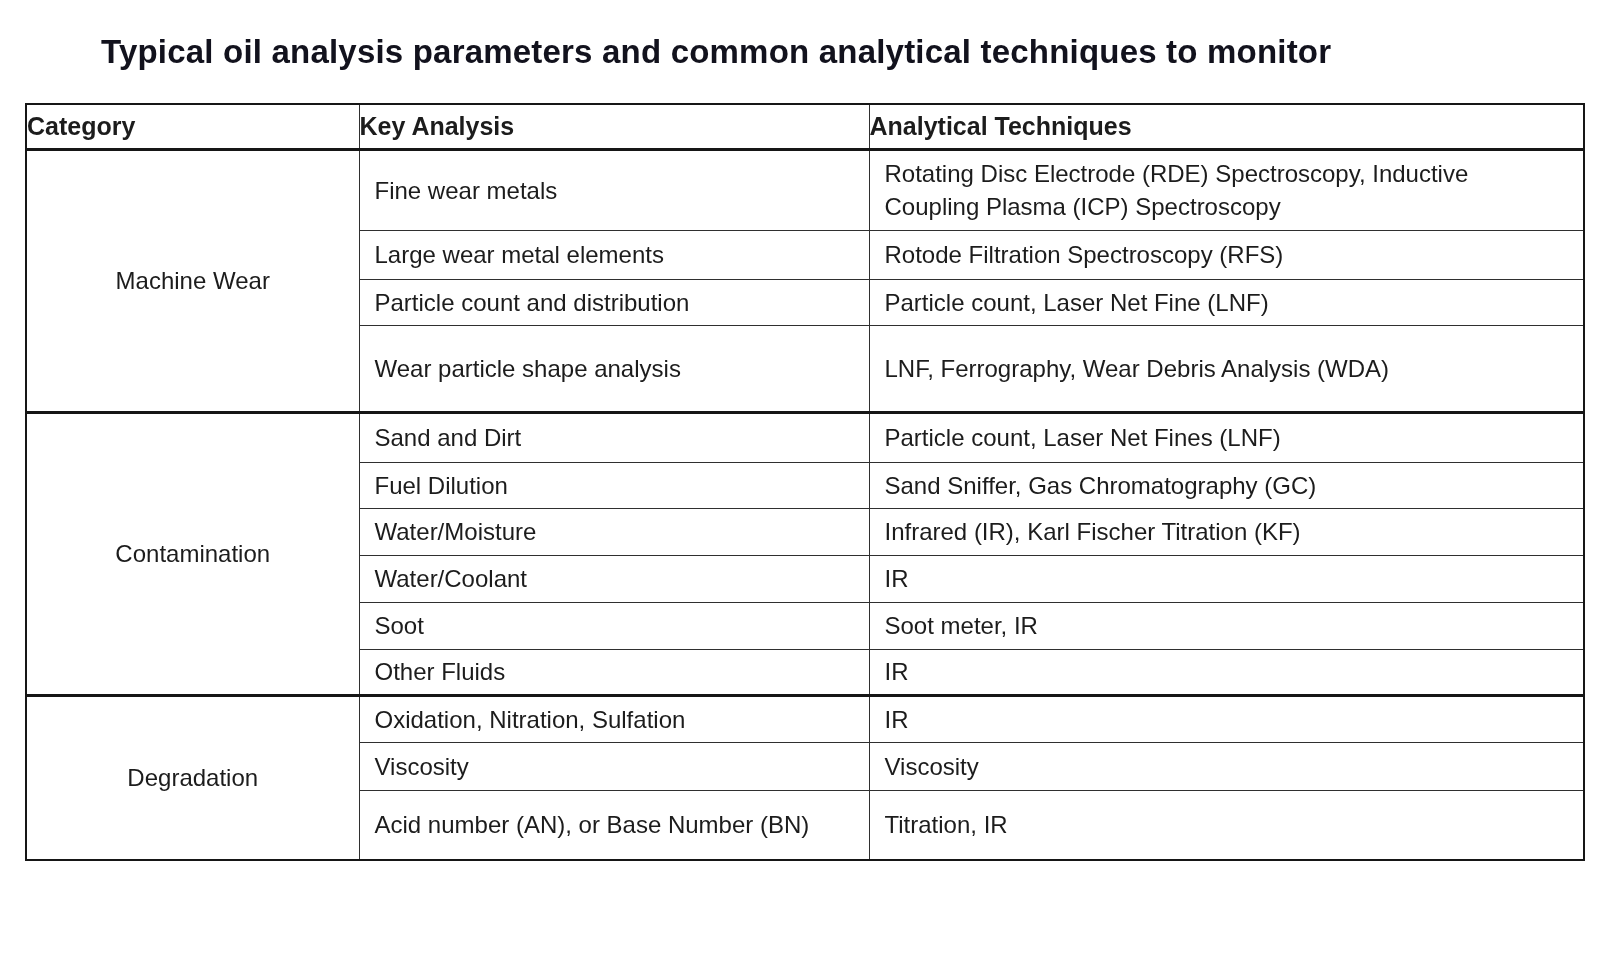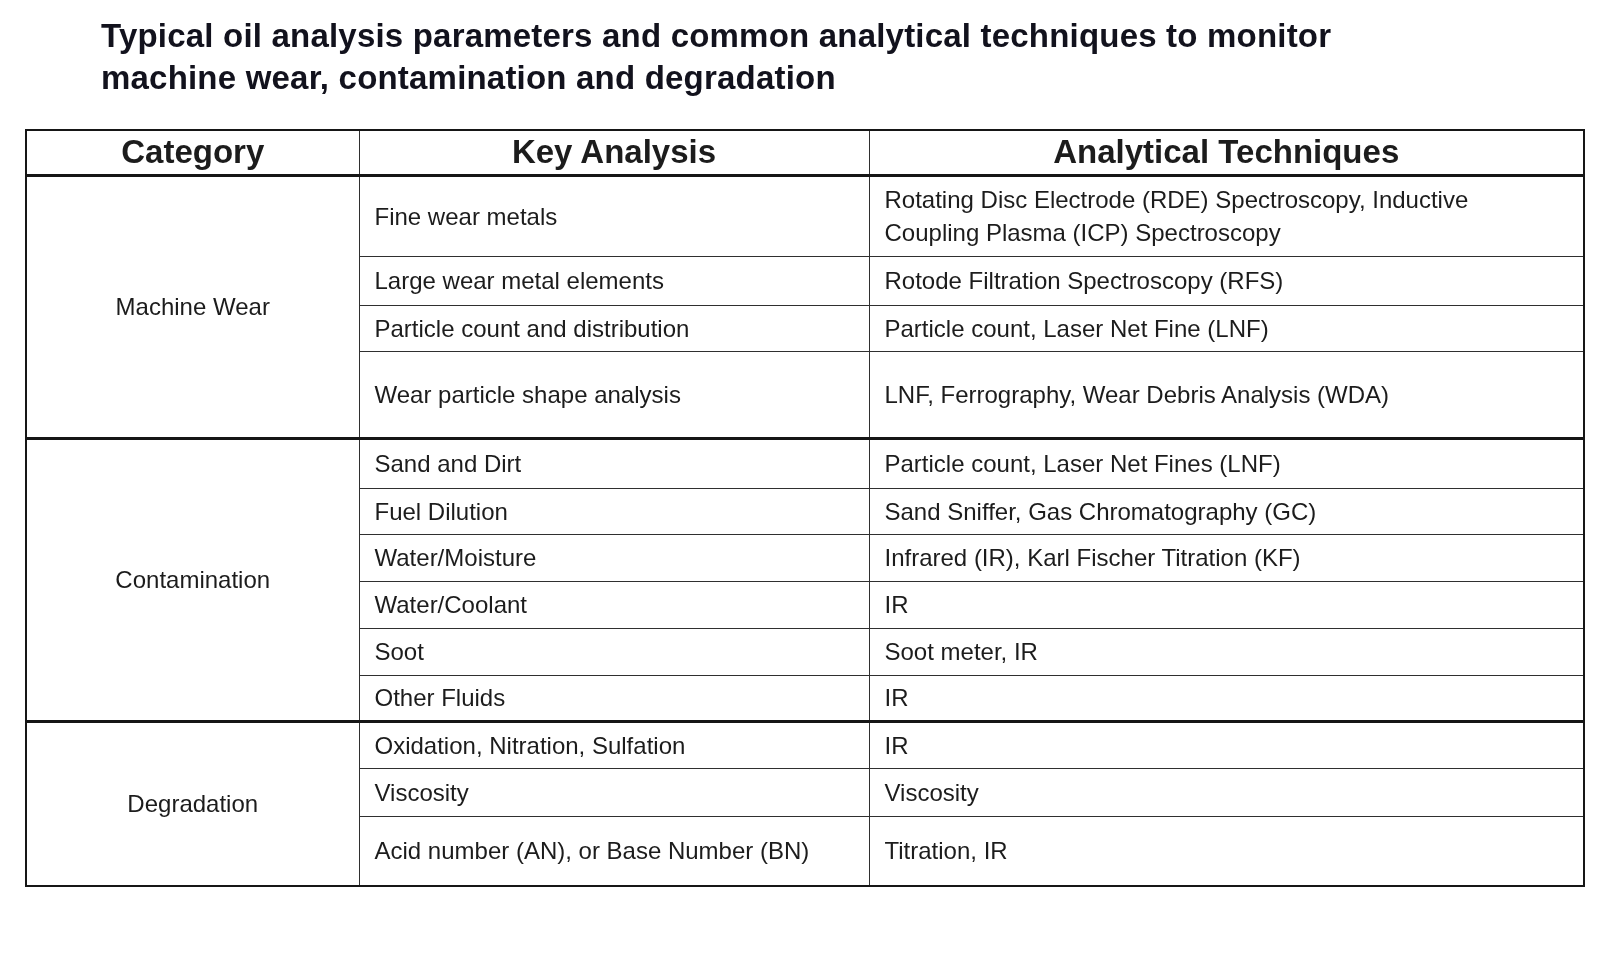--- a/index.html
+++ b/index.html
@@ -9,21 +9,21 @@
     --c-border:#2f2f2f;
     --c-border-heavy:#161616;
   }
   *{ box-sizing:border-box; margin:0; padding:0; }
   html,body{ background:#fff; }
   .page{
     width:1618px; height:970px;
     background:var(--c-bg);
     font-family:"Liberation Sans", sans-serif;
     overflow:hidden;
-    padding-top:15px;
+    padding-top:31px;
   }
   .doc-title{
     margin-left:101px;
     font-size:33px;
     font-weight:bold;
     color:var(--c-title);
     line-height:42px;
     letter-spacing:0.2px;
   }
   table.analysis-table{
@@ -36,23 +36,23 @@
   col.c1{ width:333px; }
   col.c2{ width:510px; }
   col.c3{ width:715px; }
   th, td{
     border:1.5px solid var(--c-border);
     color:var(--c-text);
     vertical-align:middle;
   }
   th{
     height:45px;
-    font-size:33px;
+    font-size:25px;
     font-weight:bold;
-    text-align:center;
+    text-align:left;
     border-bottom:3px solid var(--c-border-heavy);
   }
   td{
     font-size:24px;
     font-weight:normal;
     text-align:left;
     padding:5px 15px;
     line-height:33px;
   }
   td.category-cell{
@@ -63,21 +63,20 @@
     border-top:3px solid var(--c-border-heavy);
   }
 </style>
 </head>
 <body>
 
 <div class="page">
 
   <div class="doc-title">
     <div>Typical oil analysis parameters and common analytical techniques to monitor</div>
-    <div>machine wear, contamination and degradation</div>
   </div>
 
   <table class="analysis-table">
     <colgroup>
         <col class="c1">
         <col class="c2">
         <col class="c3">
       </colgroup>
     <thead>
       <tr>

